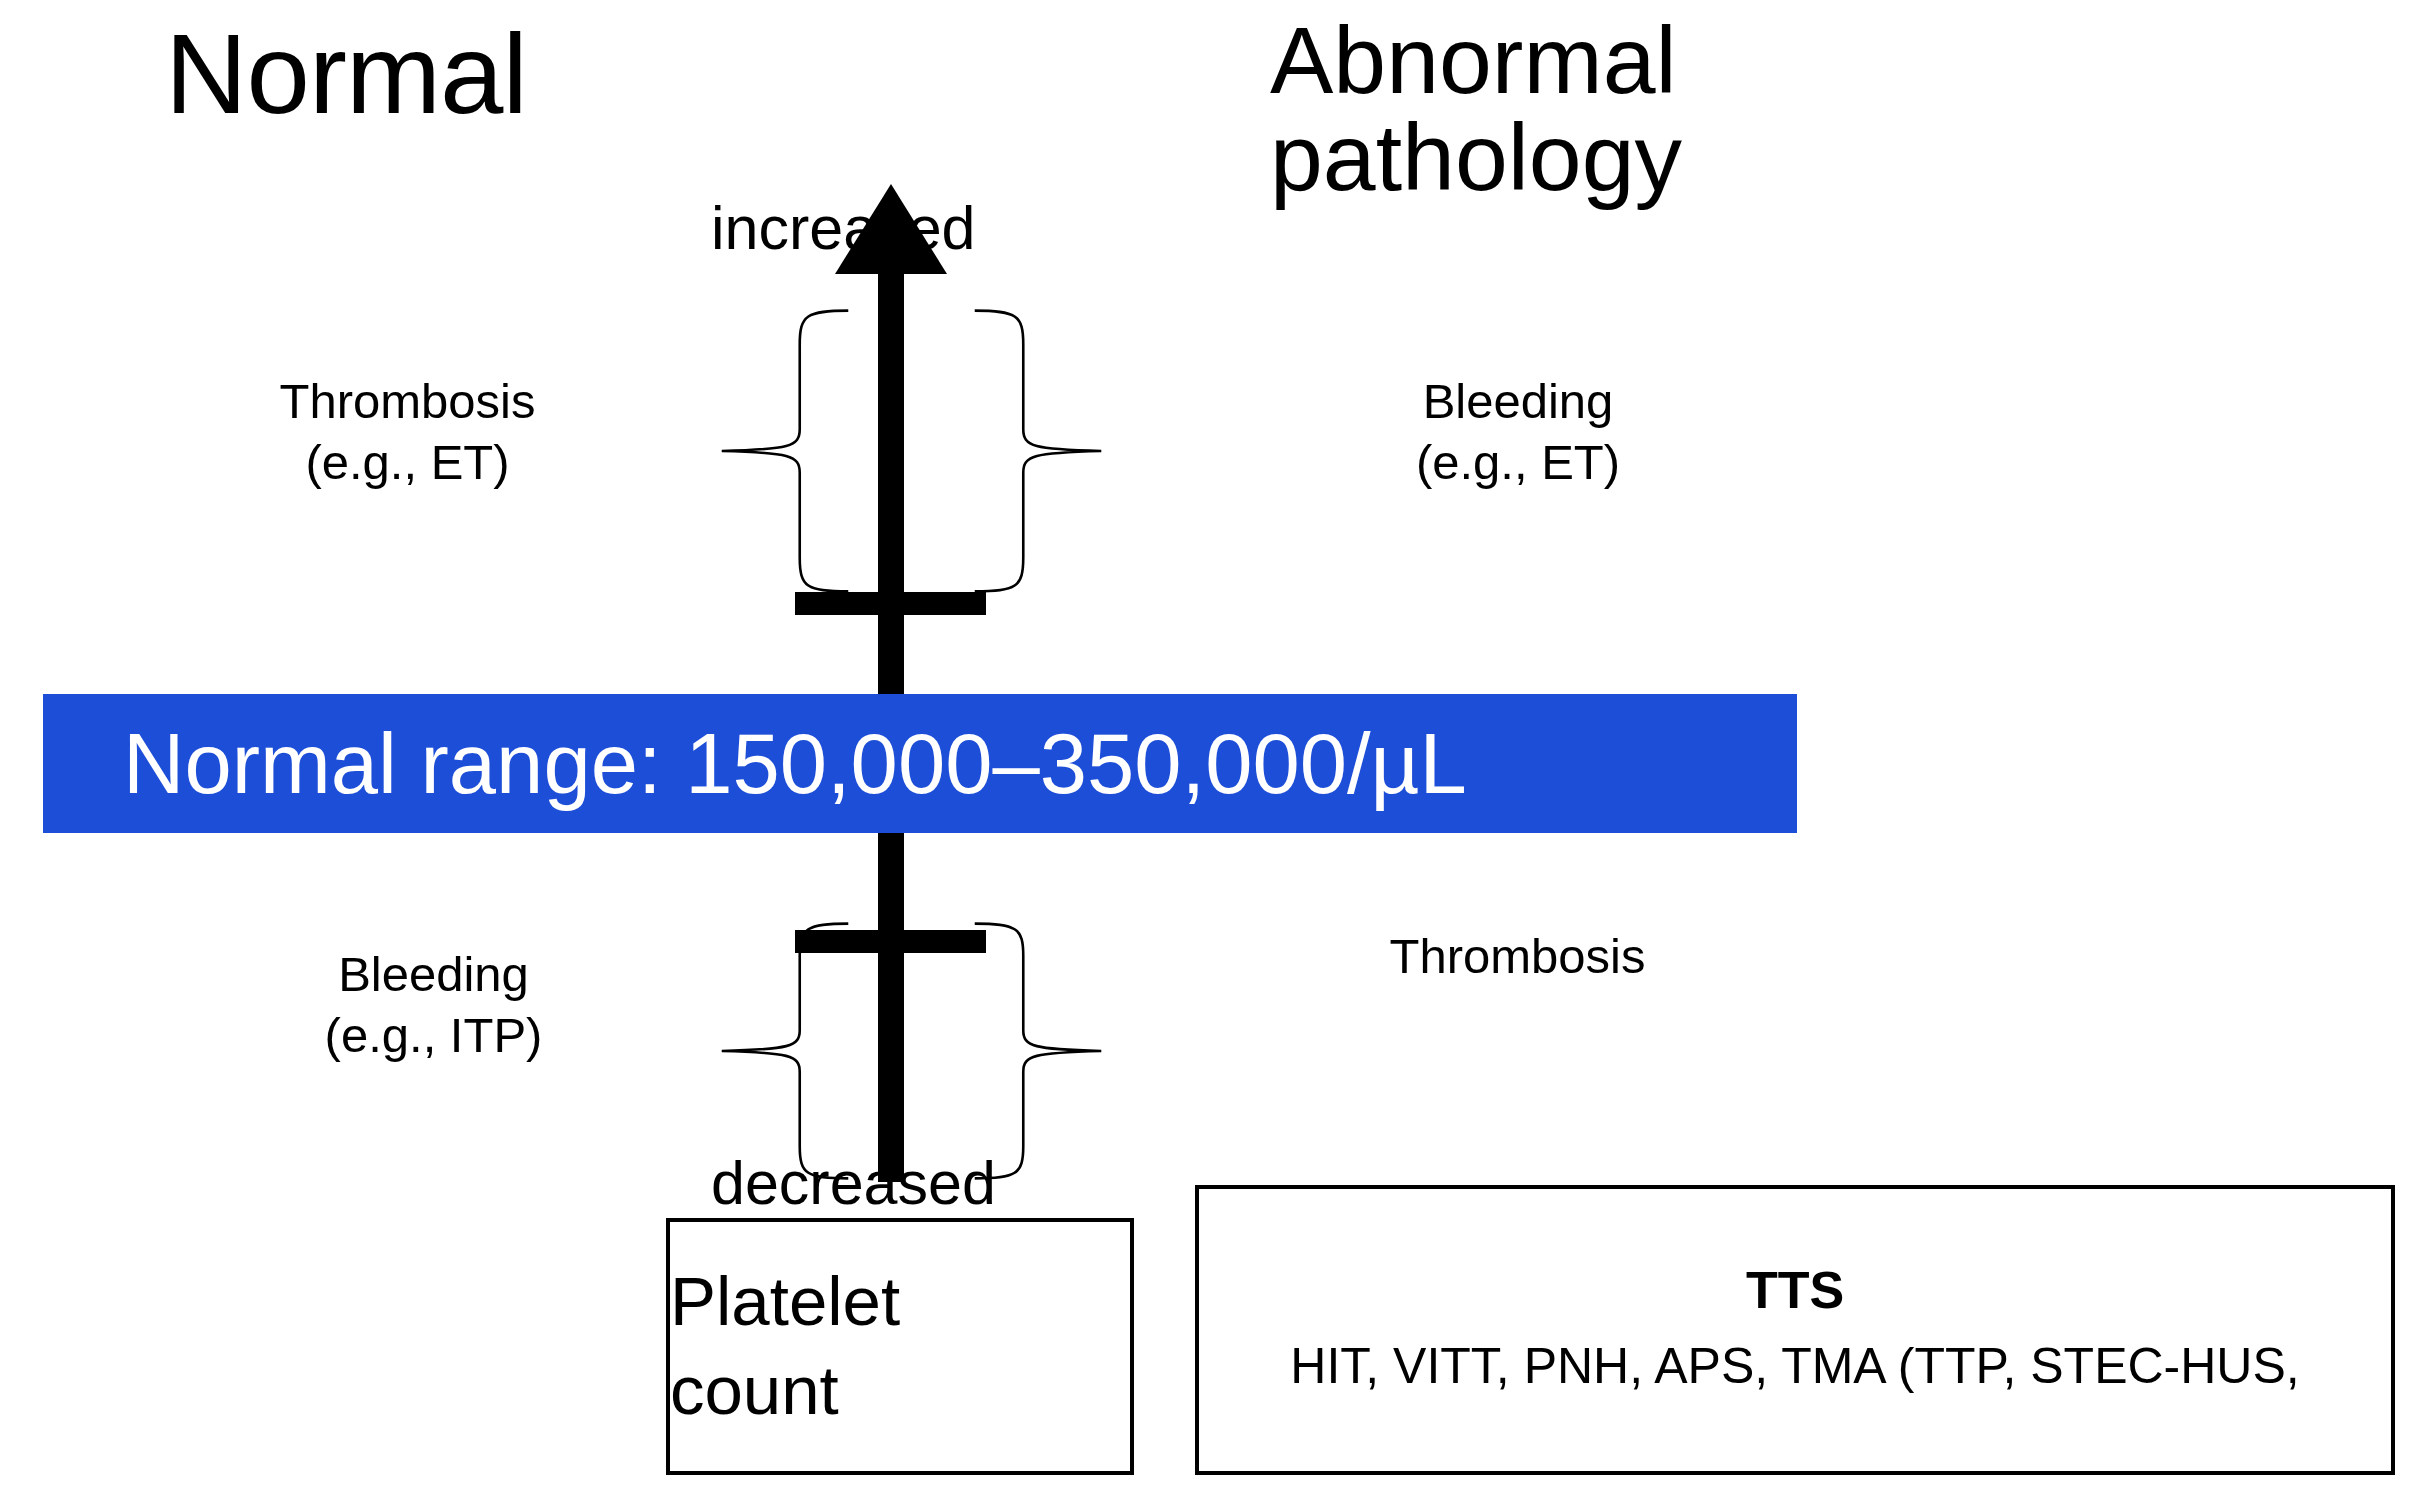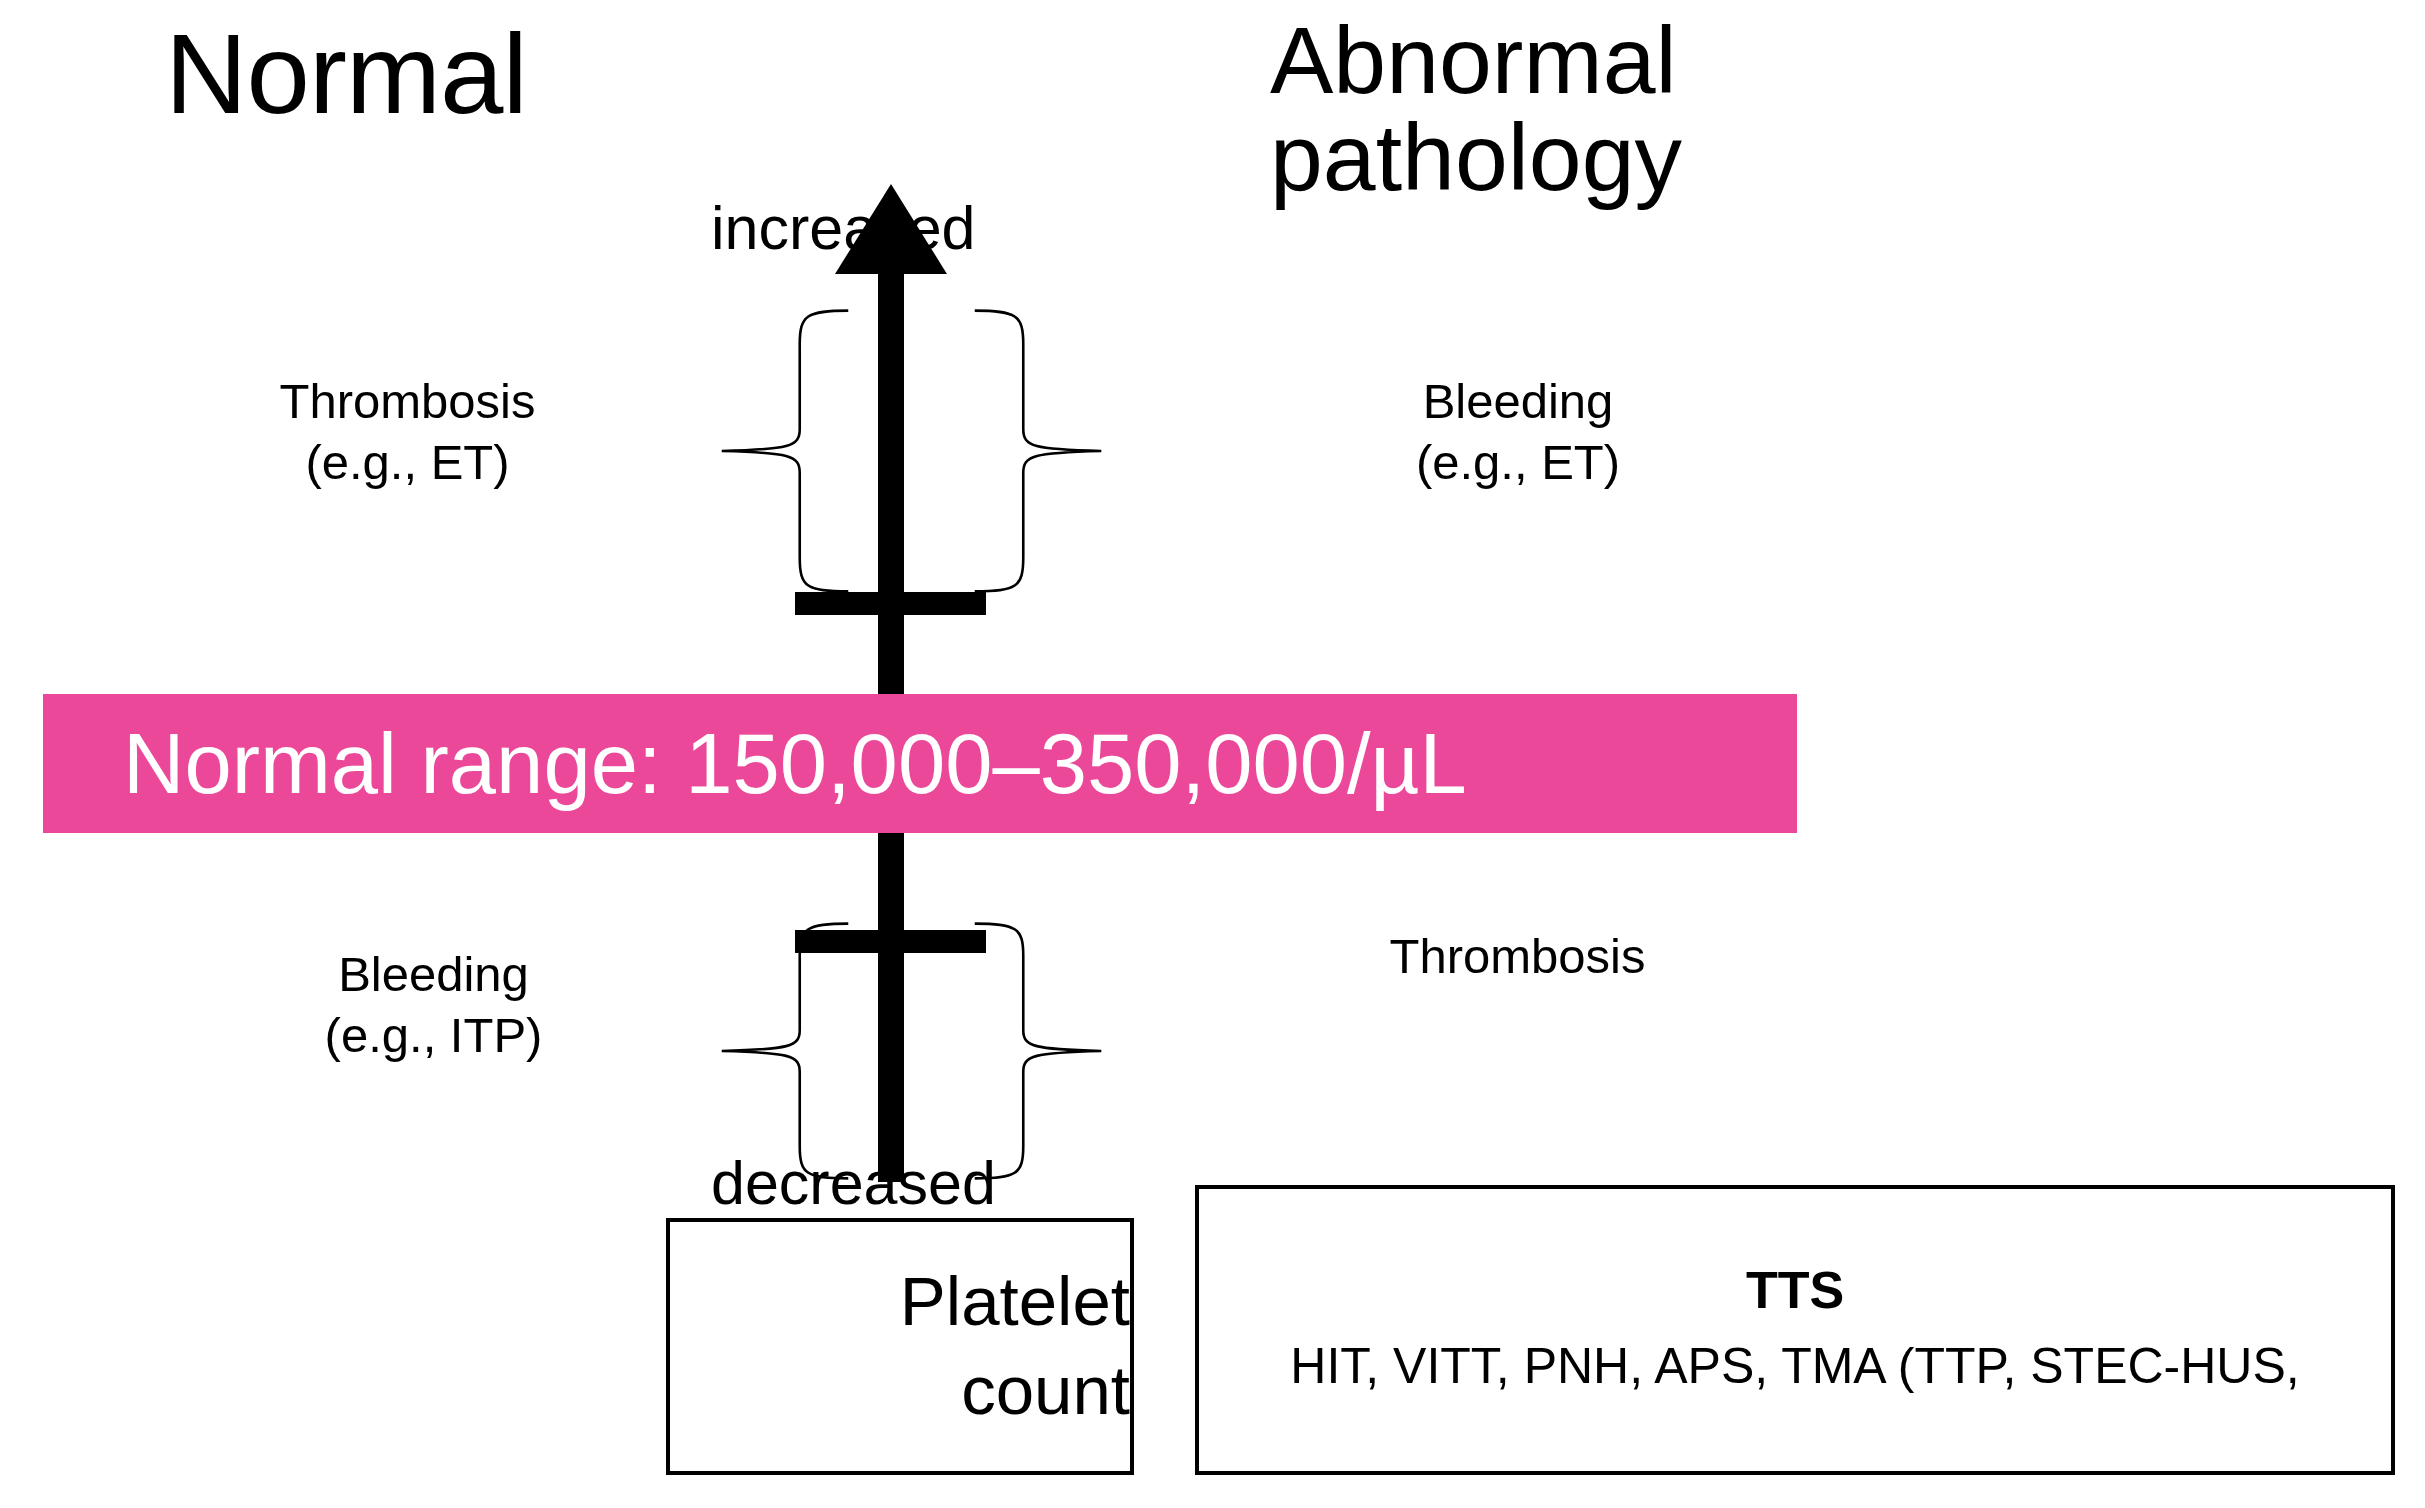--- a/index.html
+++ b/index.html
@@ -146,23 +146,22 @@
     background: #ffffff;
     box-sizing: border-box;
   }
   .box-platelet {
     left: 666px;
     top: 1218px;
     width: 468px;
     height: 257px;
     display: flex;
     flex-direction: column;
-    align-items: flex-end;
+    align-items: flex-start;
     justify-content: center;
-    padding-left: 36px;
   }
   .box-platelet .line {
     font-size: 69px;
     line-height: 1.28;
     white-space: nowrap;
   }
   .box-tts {
     left: 1195px;
     top: 1185px;
     width: 1200px;
@@ -225,21 +224,21 @@
   <div class="abs side-block block-thrombosis-left">
     <div class="side-main">Thrombosis</div>
     <div class="side-sub">(e.g., ET)</div>
   </div>
 
   <div class="abs side-block block-bleeding-right">
     <div class="side-main">Bleeding</div>
     <div class="side-sub">(e.g., ET)</div>
   </div>
 
-  <div class="abs blue-banner" id="normal-range-banner" style="background-color: #ec4899;">
+  <div class="abs blue-banner" id="normal-range-banner" style="background-color: #1d4ed8;">
     <div class="blue-banner-text" style="color: rgb(255, 255, 255);">Normal range: 150,000–350,000/µL</div>
   </div>
 
   <div class="abs side-block block-bleeding-left">
     <div class="side-main">Bleeding</div>
     <div class="side-sub">(e.g., ITP)</div>
   </div>
 
   <div class="abs block-thrombosis-right">
     <div class="side-main">Thrombosis</div>

